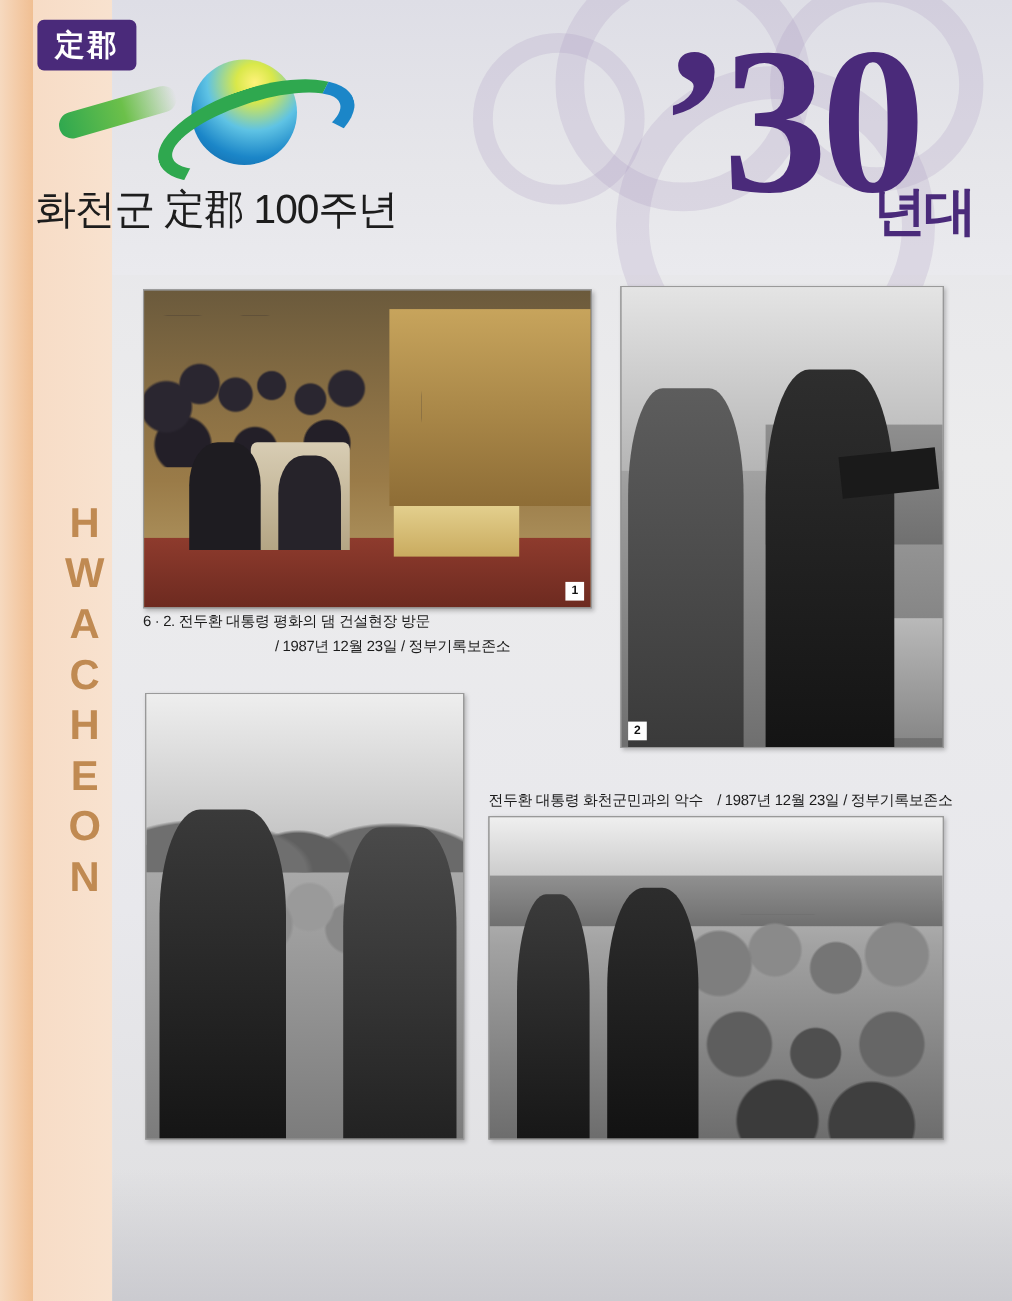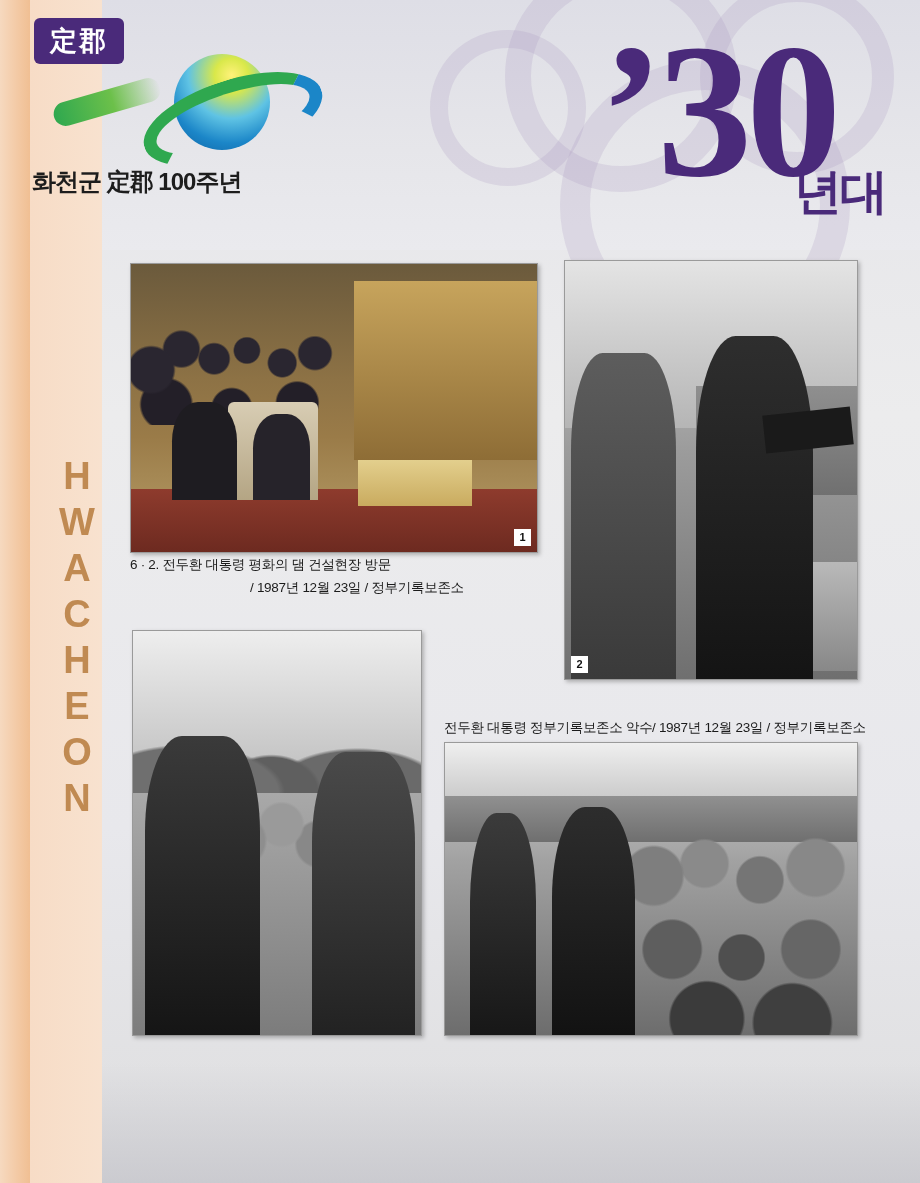--- a/index.html
+++ b/index.html
@@ -105,22 +105,22 @@
     position: absolute;
     left: 24px; top: 72px;
     width: 110px; height: 24px;
     background: linear-gradient(to right, #2fa84f 0%, #6cc04a 55%, rgba(120,200,80,0) 100%);
     border-radius: 12px;
     transform: rotate(-16deg);
   }
   .logo-title {
     position: absolute;
     left: 4px; top: 148px;
-    font-size: 24px;
-    font-weight: bold;
+    font-size: 37px;
+    font-weight: normal;
     color: #1d1d1d;
     white-space: nowrap;
     letter-spacing: -1px;
   }
   
   .decade {
     position: absolute;
     left: 600px; top: 20px;
     width: 300px; height: 210px;
   }
@@ -397,21 +397,21 @@
   <div class="photo ph3">
     <div class="pc p3-bg">
       <div class="p3-sky"></div>
       <div class="p3-trees"></div>
       <div class="p3-crowd"></div>
       <div class="p3-fig-a"></div>
       <div class="p3-fig-b"></div>
     </div>
   </div>
 
-  <div class="caption cap2a">전두환 대통령 정부기록보존소 악수</div>
+  <div class="caption cap2a">전두환 대통령 화천군민과의 악수</div>
   <div class="caption cap2b src">/ 1987년 12월 23일 / 정부기록보존소</div>
 
   <div class="photo ph4">
     <div class="pc p4-bg">
       <div class="p4-sky"></div>
       <div class="p4-ridge"></div>
       <div class="p4-kids"></div>
       <div class="p4-fig-a"></div>
       <div class="p4-fig-b"></div>
     </div>

